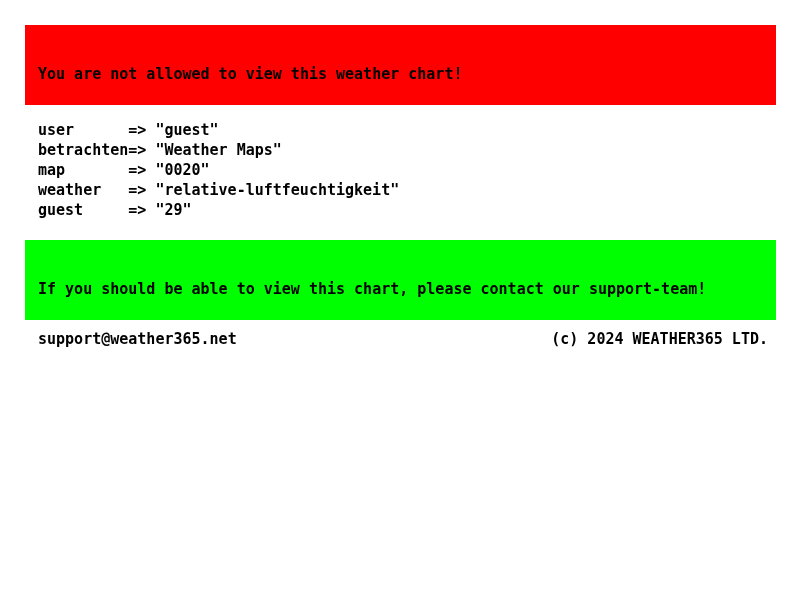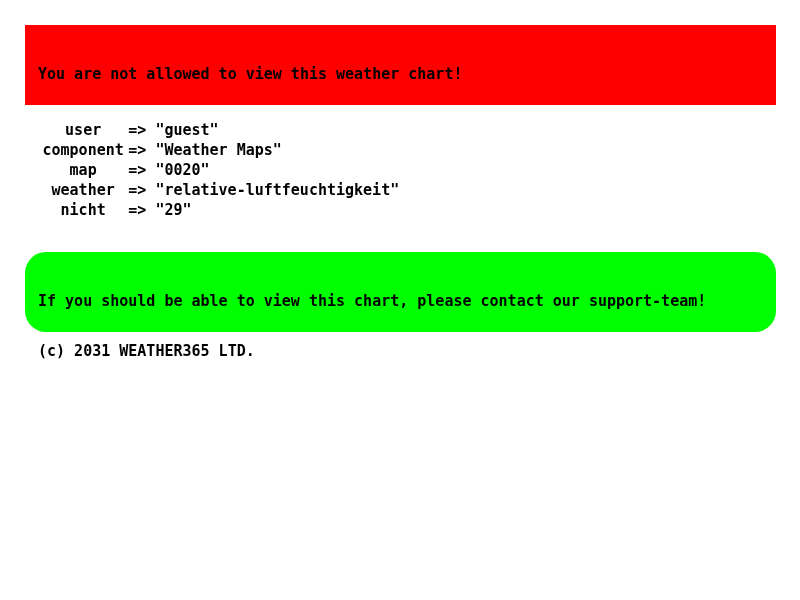--- a/index.html
+++ b/index.html
@@ -23,28 +23,26 @@
     width: 751px;
     padding: 2px 12px 2px 13px;
     line-height: 19px;
     white-space: pre;
   }
   .banner-error {
     margin-top: 25px;
     background: #ff0000;
   }
   .banner-info {
-    margin-top: 32px;
+    margin-top: 20px;
     background: #00ff00;
-    border-radius: 21px;
   }
   .kv-block {
     margin: 15px 0 0 38px;
     line-height: 20px;
-    text-align: center;
   }
   .kv-row {
     display: flex;
     white-space: pre;
   }
   .kv-key {
     display: inline-block;
     width: 10ch;
   }
   .kv-arrow {
@@ -64,32 +62,33 @@
 
 <div class="banner banner-error">
   <div>You are not allowed to view this weather chart!</div>
 </div>
 
 <div class="kv-block">
   <div class="kv-row">
     <span class="kv-key">user</span><span class="kv-arrow">=&gt;</span><span class="kv-value">"guest"</span>
   </div>
   <div class="kv-row">
-    <span class="kv-key">component</span><span class="kv-arrow">=&gt;</span><span class="kv-value">"Weather Maps"</span>
+    <span class="kv-key">betrachten</span><span class="kv-arrow">=&gt;</span><span class="kv-value">"Weather Maps"</span>
   </div>
   <div class="kv-row">
     <span class="kv-key">map</span><span class="kv-arrow">=&gt;</span><span class="kv-value">"0020"</span>
   </div>
   <div class="kv-row">
     <span class="kv-key">weather</span><span class="kv-arrow">=&gt;</span><span class="kv-value">"relative-luftfeuchtigkeit"</span>
   </div>
   <div class="kv-row">
-    <span class="kv-key">nicht</span><span class="kv-arrow">=&gt;</span><span class="kv-value">"29"</span>
+    <span class="kv-key">guest</span><span class="kv-arrow">=&gt;</span><span class="kv-value">"29"</span>
   </div>
 </div>
 
 <div class="banner banner-info">
   <div>If you should be able to view this chart, please contact our support-team!</div>
 </div>
 
 <div class="footer">
-  <span>(c) 2031 WEATHER365 LTD.</span>
+  <span>support@weather365.net</span>
+  <span>(c) 2024 WEATHER365 LTD.</span>
 </div>
 
 </body></html>

